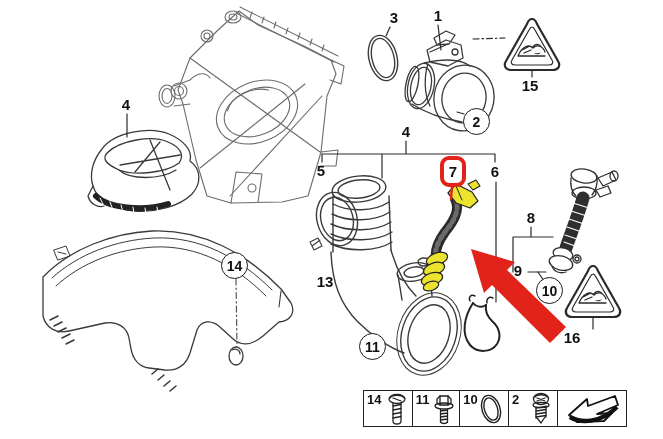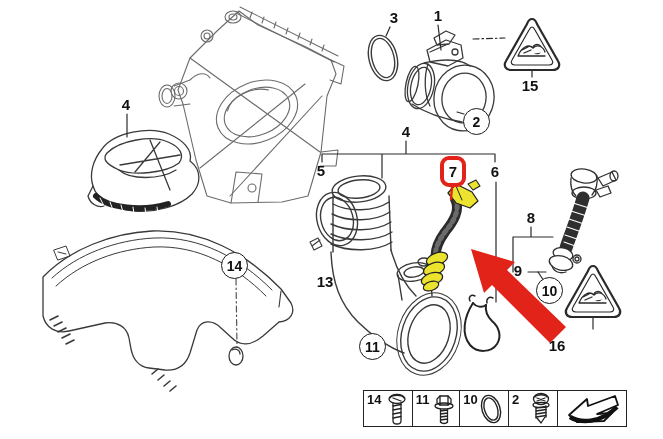--- a/index.html
+++ b/index.html
@@ -202,21 +202,21 @@
 
   <div class="callout" style="left:381px;top:9px;">3</div>
   <div class="callout" style="left:425px;top:7px;">1</div>
   <div class="callout" style="left:517px;top:77px;">15</div>
   <div class="callout" style="left:393px;top:123px;">4</div>
   <div class="callout" style="left:113px;top:96px;">4</div>
   <div class="callout" style="left:308px;top:162px;">5</div>
   <div class="callout" style="left:482px;top:163px;">6</div>
   <div class="callout" style="left:518px;top:209px;">8</div>
   <div class="callout" style="left:505px;top:262px;">9</div>
-  <div class="callout" style="left:544px;top:329px;margin-top:8px;">16</div>
+  <div class="callout" style="left:559px;top:329px;">16</div>
   <div class="callout" style="left:265px;top:273px;margin-left:47px;">13</div>
 
   <div class="circ" style="left:463px;top:108px;">2</div>
   <div class="circ" style="left:536px;top:277px;">10</div>
   <div class="circ" style="left:359px;top:333px;">11</div>
   <div class="circ" style="left:221px;top:252px;">14</div>
 
   <div class="redbox">7</div>
 
   <div class="legend">

